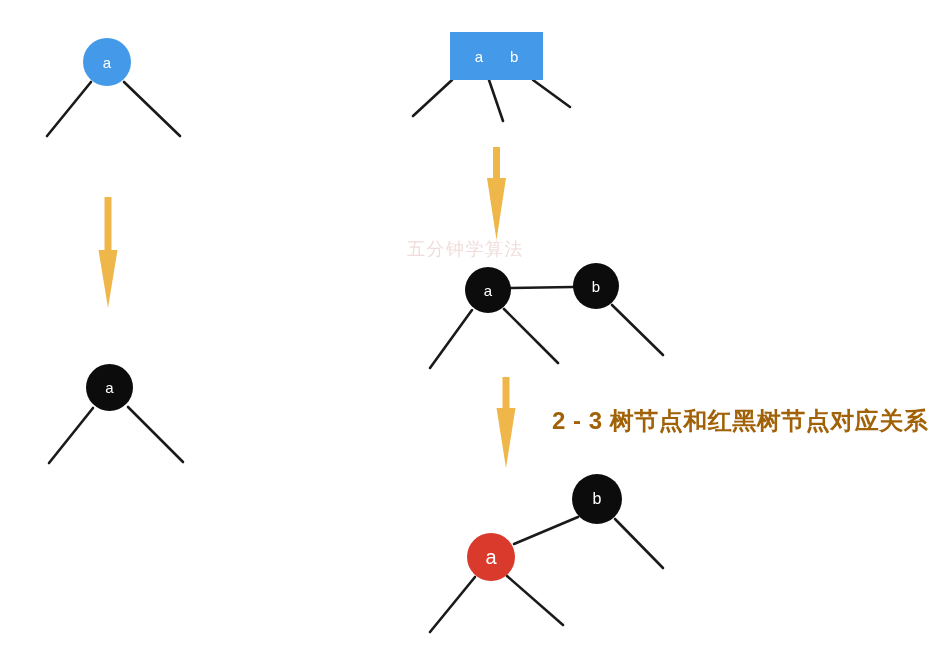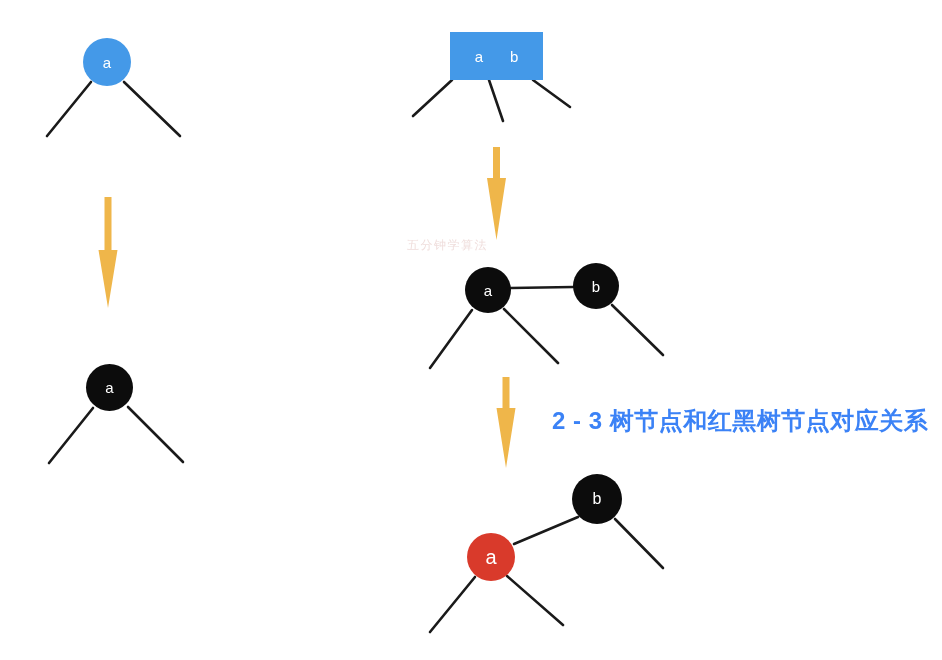--- a/index.html
+++ b/index.html
@@ -47,28 +47,28 @@
 
   .bot-black-b { left: 572px; top: 474px; width: 50px; height: 50px; font-size: 16px; }
   .bot-red-a   { left: 467px; top: 533px; width: 48px; height: 48px; font-size: 20px; }
 
   .title {
     position: absolute;
     left: 552px; top: 405px;
     width: 380px;
     font-size: 24px;
     font-weight: 700;
-    color: #3b82f6;
+    color: #a16207;
     letter-spacing: 0.5px;
     white-space: nowrap;
   }
   .watermark {
     position: absolute;
     left: 407px; top: 237px;
-    font-size: 12px;
+    font-size: 18px;
     letter-spacing: 1.5px;
     color: rgba(225, 193, 190, 0.55);
     white-space: nowrap;
   }
 </style>
 </head>
 <body>
 
 <div class="canvas">
 

